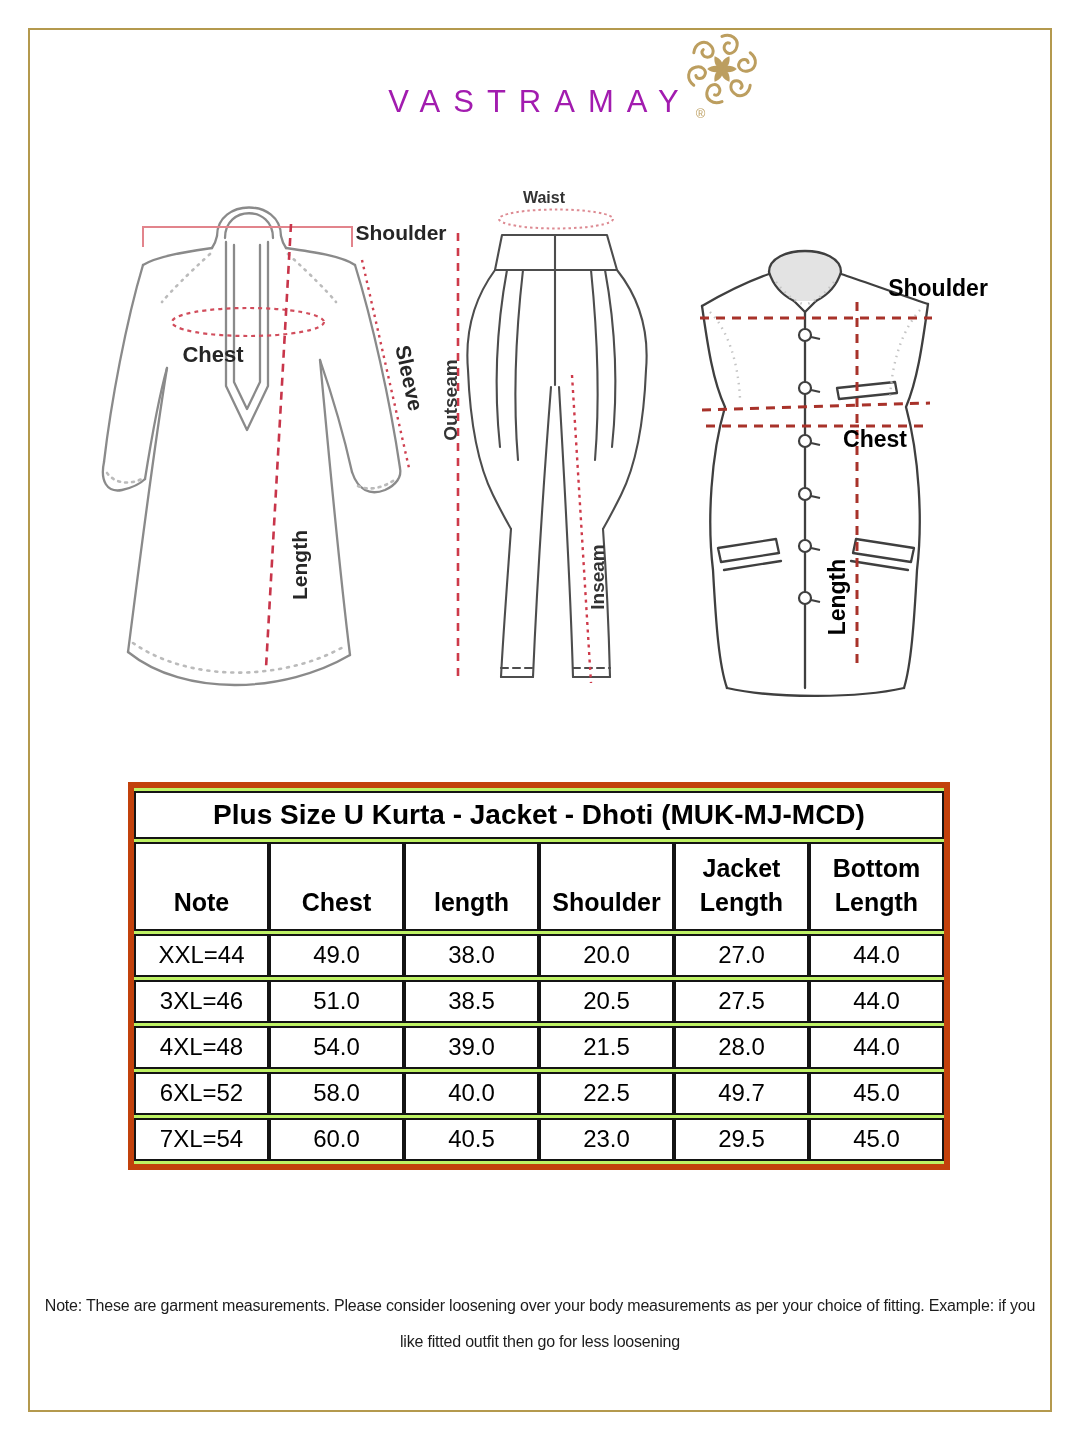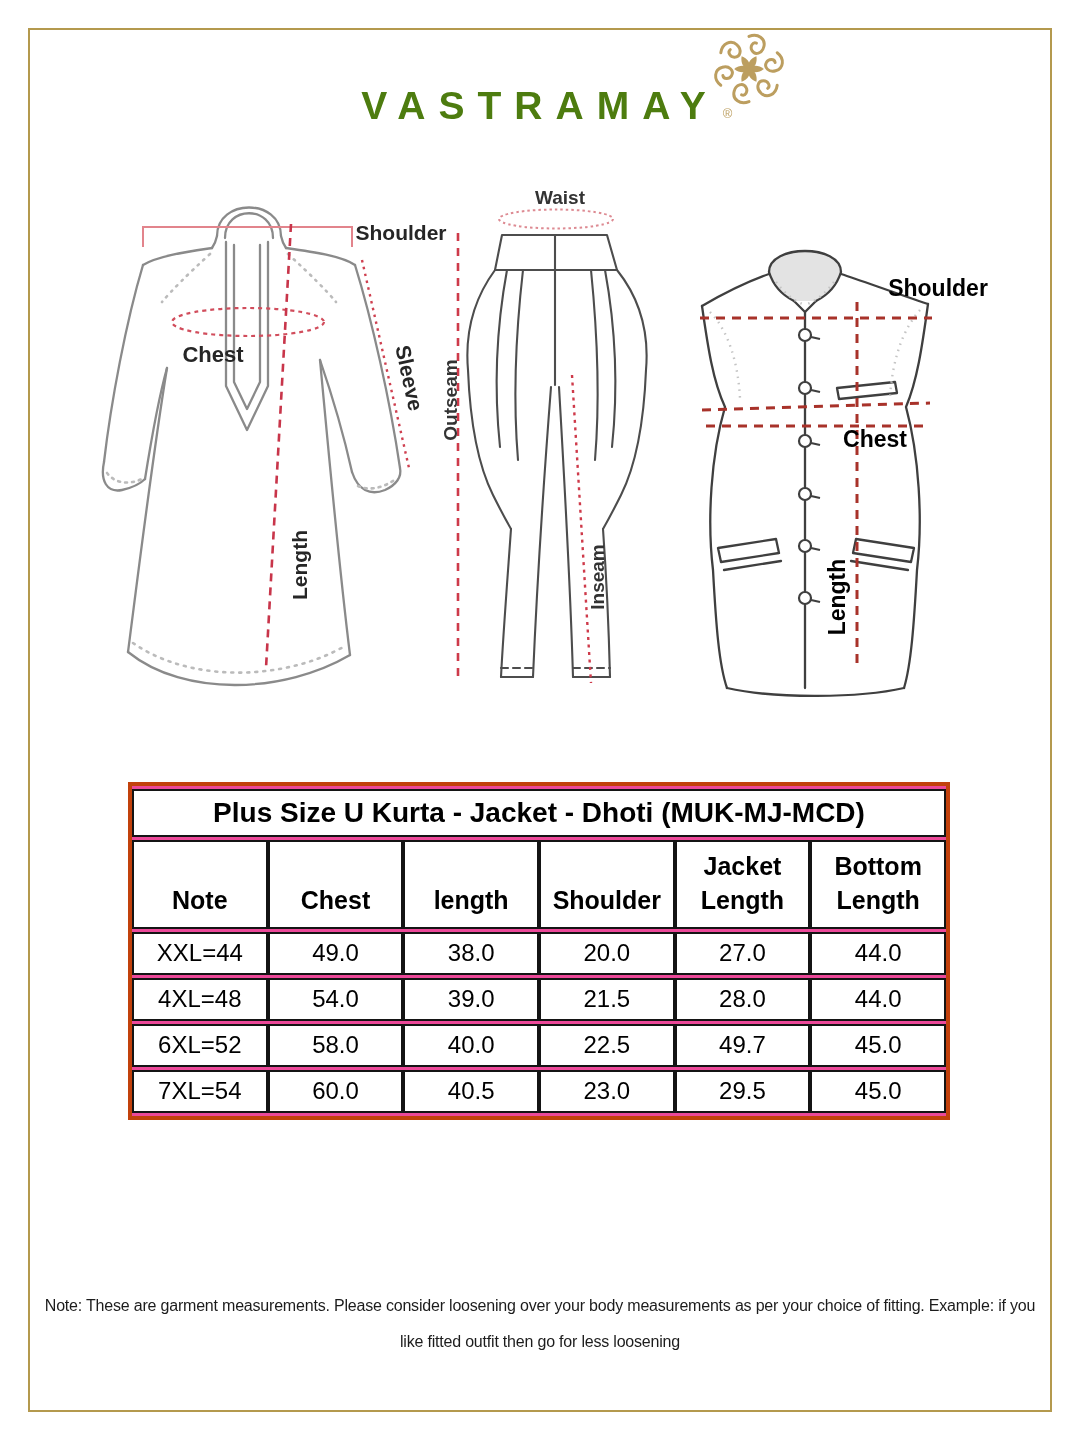--- a/index.html
+++ b/index.html
@@ -7,49 +7,49 @@
   body { font-family:"Liberation Sans","DejaVu Sans",sans-serif; }
   .page { position:relative; width:1080px; height:1440px; background:#ffffff; overflow:hidden; }
 
   
   .gold-frame { position:absolute; left:28px; top:28px; right:28px; bottom:28px;
                 border:2px solid #B4994E; pointer-events:none; }
 
   
   .brand { position:absolute; top:84px; left:0; width:100%; display:flex; justify-content:center; }
   .brand-inner { position:relative; }
-  .brand-text { font-size:39px; font-weight:700; letter-spacing:13px; color:#4d7c0f; white-space:nowrap; }
+  .brand-text { font-size:31px; font-weight:400; letter-spacing:13px; color:#a21caf; white-space:nowrap; }
   .brand-emblem { position:absolute; left:calc(100% - 14px); top:-52px; width:88px; height:74px; }
   .brand-reg { position:absolute; left:calc(100% + 4px); top:22px; font-size:13px; color:#BC9E5F; }
 
   
   .diagrams { position:absolute; top:185px; left:0; width:1080px; height:548px; }
   .diagrams svg { position:absolute; }
   .svg-kurta  { left:100px; top:5px; }
   .svg-dhoti  { left:445px; top:10px; }
   .svg-jacket { left:680px; top:55px; }
 
   .dlabel { position:absolute; transform:translate(-50%,-50%); white-space:nowrap;
             font-weight:700; color:#262626; }
   .rot-ccw { transform:translate(-50%,-50%) rotate(-90deg); }
   .lbl-kurta-shoulder { left:401px; top:48px;  font-size:21px; }
   .lbl-kurta-chest    { left:213px; top:170px; font-size:22px; }
   .lbl-kurta-sleeve   { left:409px; top:193px; font-size:21px; transform:translate(-50%,-50%) rotate(78deg); }
   .lbl-kurta-length   { left:300px; top:380px; font-size:21px; }
-  .lbl-dhoti-waist    { left:560px; top:13px;  font-size:19px; font-weight:600; color:#333; }
+  .lbl-dhoti-waist    { left:544px; top:13px;  font-size:16px; font-weight:600; color:#333; }
   .lbl-dhoti-outseam  { left:451px; top:215px; font-size:19px; font-weight:600; color:#333; }
   .lbl-dhoti-inseam   { left:598px; top:392px; font-size:19px; font-weight:600; color:#333; }
   .lbl-jacket-shoulder{ left:938px; top:103px; font-size:23px; color:#000; }
   .lbl-jacket-chest   { left:875px; top:254px; font-size:23px; color:#000; }
   .lbl-jacket-length  { left:837px; top:412px; font-size:23px; color:#000; }
 
   
   .table-wrap { position:absolute; top:782px; left:128px; width:822px; }
   table.size-chart { width:100%; border-collapse:separate; border-spacing:0 3px;
-                     border:4px solid #c2410c; background:#ec4899; table-layout:fixed; }
+                     border:6px solid #c2410c; background:#bef264; table-layout:fixed; }
   table.size-chart td, table.size-chart th { border:2px solid #141414; background:#fff; text-align:center; }
   .t-title { font-size:28px; font-weight:700; padding:6px 4px; letter-spacing:0; color:#000; }
   .t-sub   { font-size:19px; font-weight:700; padding:8px 4px; color:#000; }
   table.size-chart th.col-h { font-size:25px; font-weight:700; vertical-align:bottom;
             padding:8px 2px 9px 2px; line-height:1.35; white-space:pre-line; color:#000; }
   table.size-chart td.cell { font-size:24px; font-weight:400; padding:5px 0 6px 0; color:#000; }
 
   
   .note { position:absolute; top:1288px; left:50%; transform:translateX(-50%);
           width:1000px; text-align:center; font-size:16px; line-height:2.25;
@@ -230,20 +230,28 @@
       <tbody>
           <tr>
             <td class="cell">XXL=44</td>
             <td class="cell">49.0</td>
             <td class="cell">38.0</td>
             <td class="cell">20.0</td>
             <td class="cell">27.0</td>
             <td class="cell">44.0</td>
           </tr>
           <tr>
+            <td class="cell">3XL=46</td>
+            <td class="cell">51.0</td>
+            <td class="cell">38.5</td>
+            <td class="cell">20.5</td>
+            <td class="cell">27.5</td>
+            <td class="cell">44.0</td>
+          </tr>
+          <tr>
             <td class="cell">4XL=48</td>
             <td class="cell">54.0</td>
             <td class="cell">39.0</td>
             <td class="cell">21.5</td>
             <td class="cell">28.0</td>
             <td class="cell">44.0</td>
           </tr>
           <tr>
             <td class="cell">6XL=52</td>
             <td class="cell">58.0</td>

